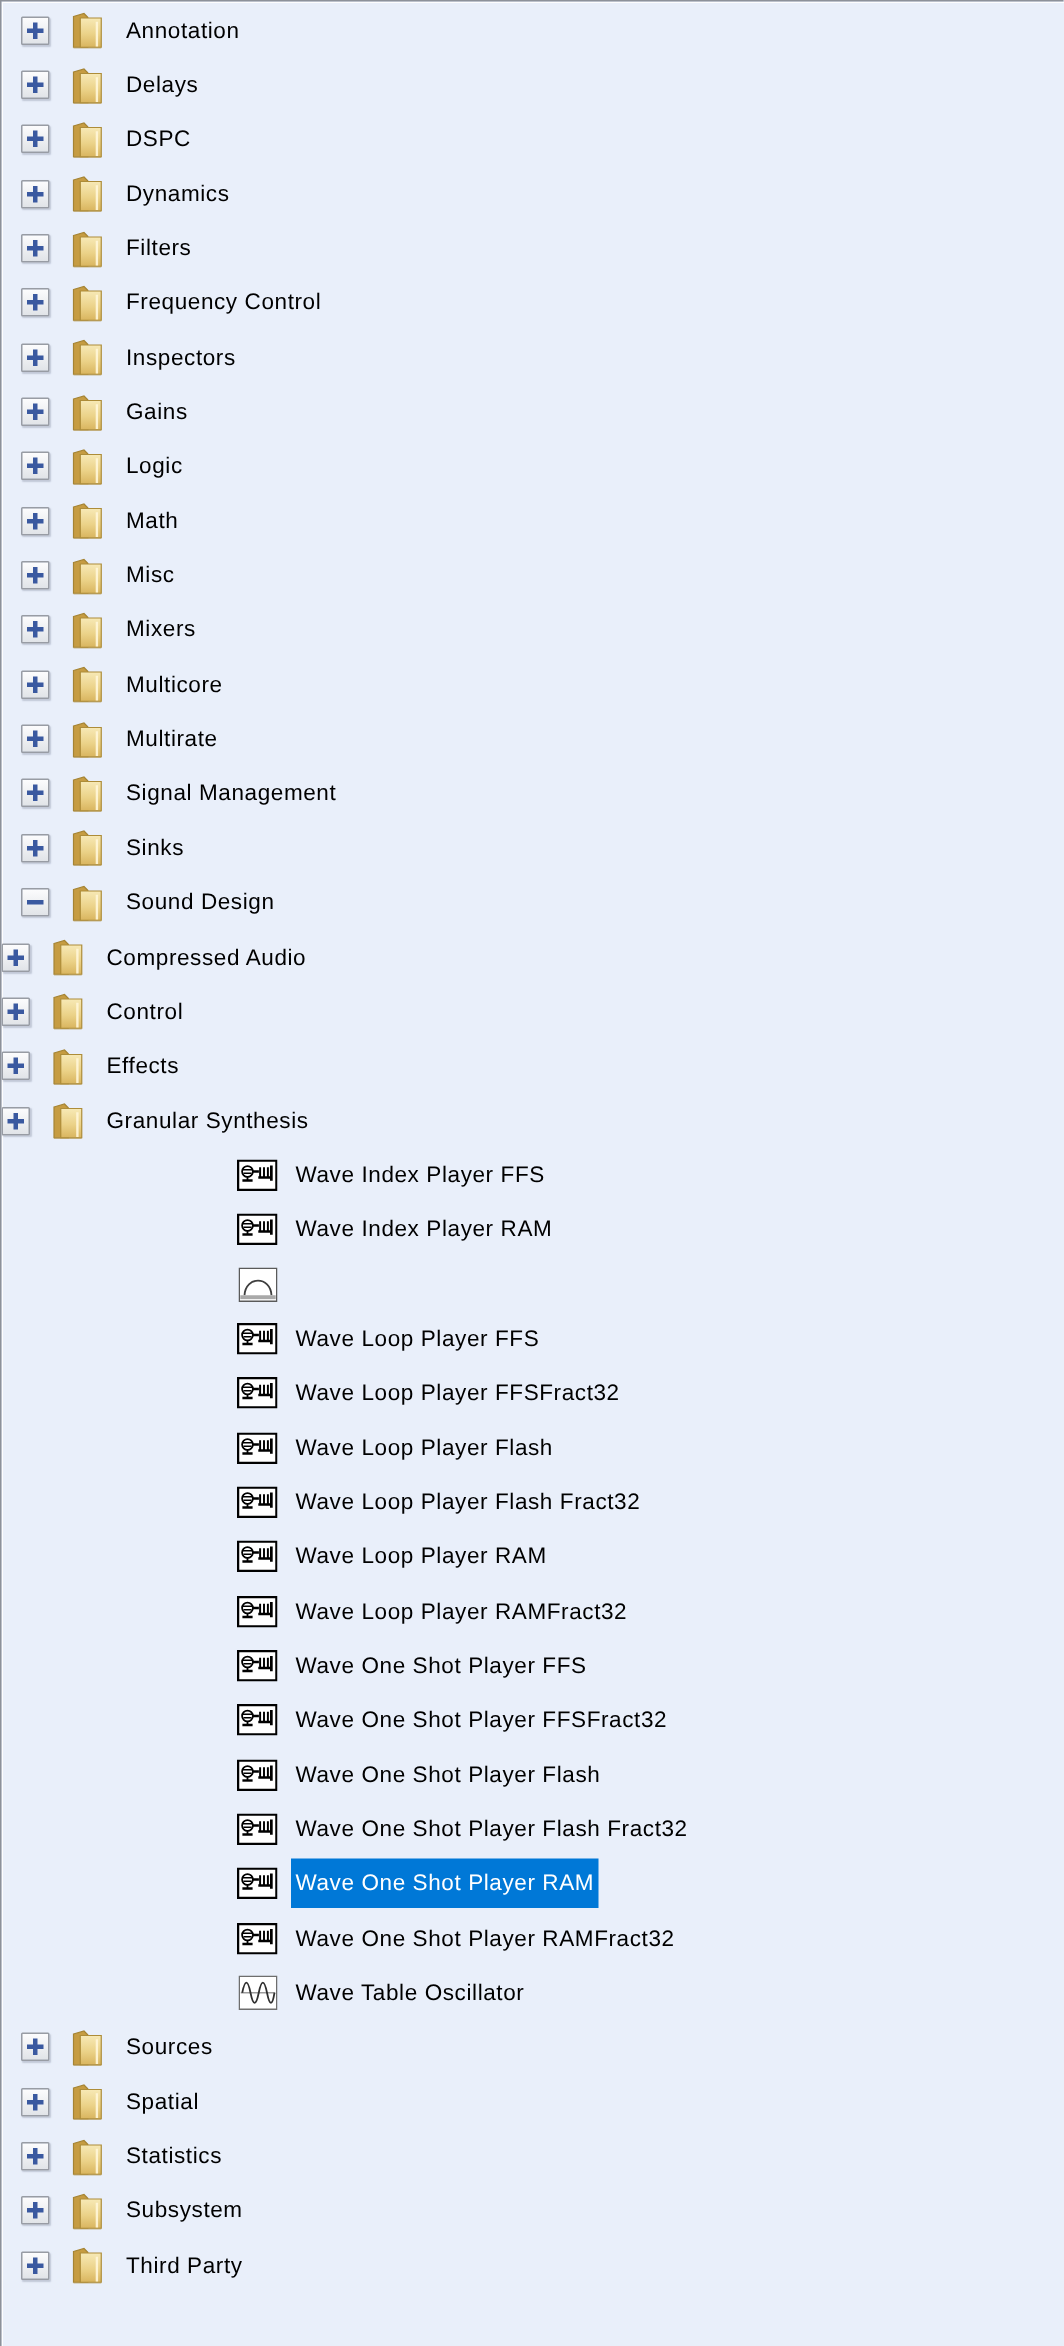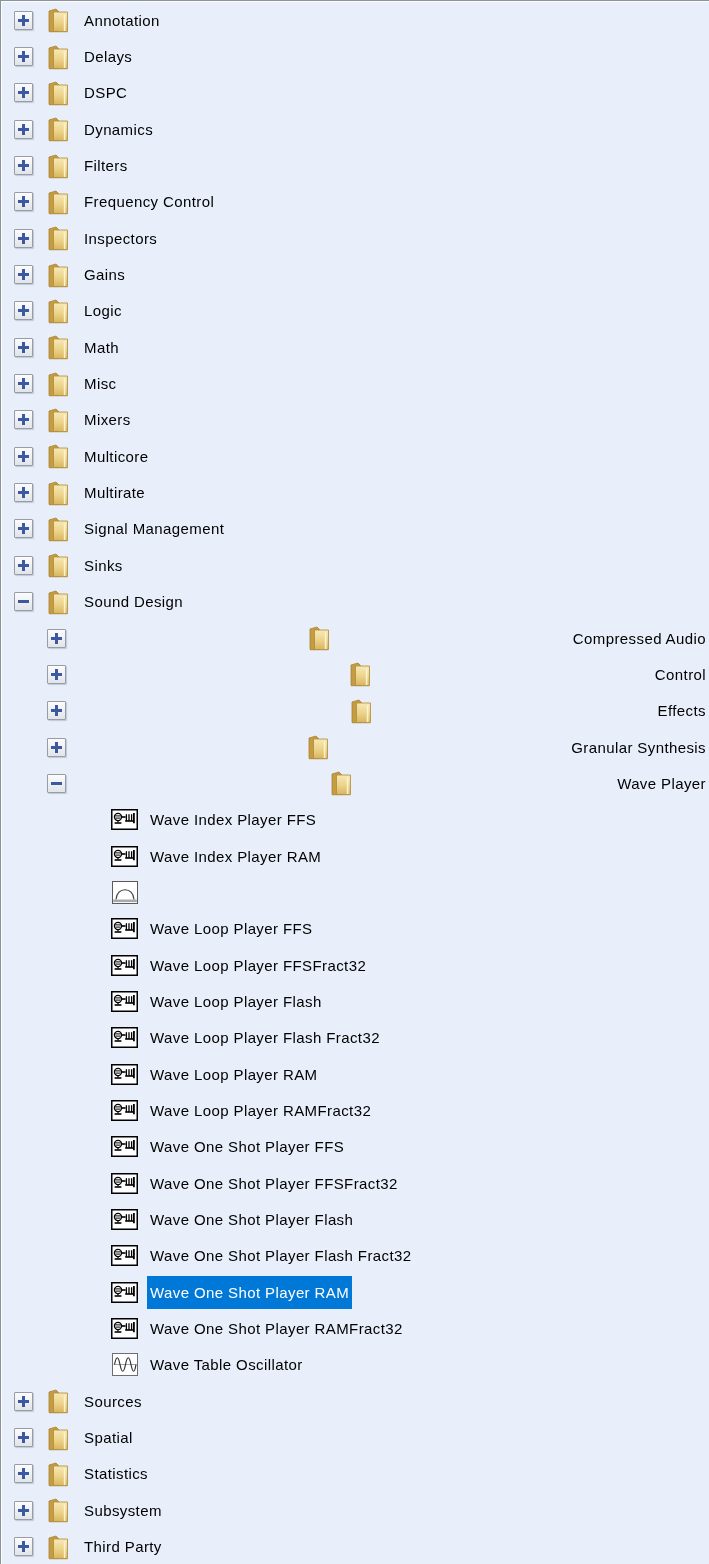--- a/index.html
+++ b/index.html
@@ -17,22 +17,22 @@
     font-family:"Liberation Sans", sans-serif;
     color:var(--text);
   }
   .tree{padding-top:1px;}
   .row{
     display:flex;align-items:center;
     height:36.35px;
     white-space:nowrap;
   }
   .level-0{padding-left:13px;}
-  .level-1{padding-left:46px;justify-content:space-between;}
-  .level-2{padding-left:79px;}
+  .level-1{}
+  .level-2{padding-left:79px;margin-left:47px;}
   .toggle-slot{
     width:19px;height:19px;flex:none;margin-right:12px;position:relative;
   }
   .toggle-btn{
     position:absolute;inset:0;
     border:1px solid #989CA4;border-radius:1px;
     background:linear-gradient(#FCFCFD,#E1E4E8);
     box-shadow:1px 1px 1px rgba(120,130,150,.35);
     cursor:pointer;
   }
@@ -494,41 +494,20 @@
       </linearGradient>
     </defs>
     <path d="M2 4 L9 2 L11.5 4.5 L11.5 24.5 L2 24.5 Z" fill="#C69C42" stroke="#A58434" stroke-width="0.8"></path>
     <path d="M6.5 5 L20.5 5 L20.5 24.5 L6.5 24.5 Z" fill="url(#fg)" stroke="#AD8C38" stroke-width="0.8"></path>
     <path d="M16.8 7.5 L18.4 7.5 L18.4 24 L16.8 24 Z" fill="#FFF6D8" opacity="0.9"></path>
     <path d="M2 24.5 L20.5 24.5 L20.5 25.4 L2 25.4 Z" fill="#B2924A" opacity="0.6"></path>
   </svg>
       </span>
     <span class="row-label">Granular Synthesis</span>
   </div>
-    <div class="row level-1">
-    <span class="toggle-slot">
-      <span class="toggle-btn minus"></span>
-    </span>
-    <span class="icon-slot">
-        <svg width="23" height="26" viewBox="0 0 23 26">
-    <defs>
-      <linearGradient id="fg" x1="0" y1="0" x2="0" y2="1">
-        <stop offset="0" stop-color="#F7E9B6"></stop>
-        <stop offset="0.55" stop-color="#EBD288"></stop>
-        <stop offset="1" stop-color="#D9B55F"></stop>
-      </linearGradient>
-    </defs>
-    <path d="M2 4 L9 2 L11.5 4.5 L11.5 24.5 L2 24.5 Z" fill="#C69C42" stroke="#A58434" stroke-width="0.8"></path>
-    <path d="M6.5 5 L20.5 5 L20.5 24.5 L6.5 24.5 Z" fill="url(#fg)" stroke="#AD8C38" stroke-width="0.8"></path>
-    <path d="M16.8 7.5 L18.4 7.5 L18.4 24 L16.8 24 Z" fill="#FFF6D8" opacity="0.9"></path>
-    <path d="M2 24.5 L20.5 24.5 L20.5 25.4 L2 25.4 Z" fill="#B2924A" opacity="0.6"></path>
-  </svg>
-      </span>
-    <span class="row-label">Wave Player</span>
-  </div>
     <div class="row level-2">
     <span class="toggle-slot">
       
     </span>
     <span class="icon-slot">
         <svg width="27" height="21" viewBox="0 0 27 21">
     <rect x="0.75" y="0.75" width="25.5" height="19.5" fill="#FFFFFF" stroke="#000000" stroke-width="1.5"></rect>
     <circle cx="7" cy="8" r="3.6" fill="none" stroke="#000000" stroke-width="1.2"></circle>
     <line x1="4" y1="6.9" x2="10" y2="6.9" stroke="#000000" stroke-width="1"></line>
     <line x1="4.3" y1="9.1" x2="9.7" y2="9.1" stroke="#000000" stroke-width="1"></line>

